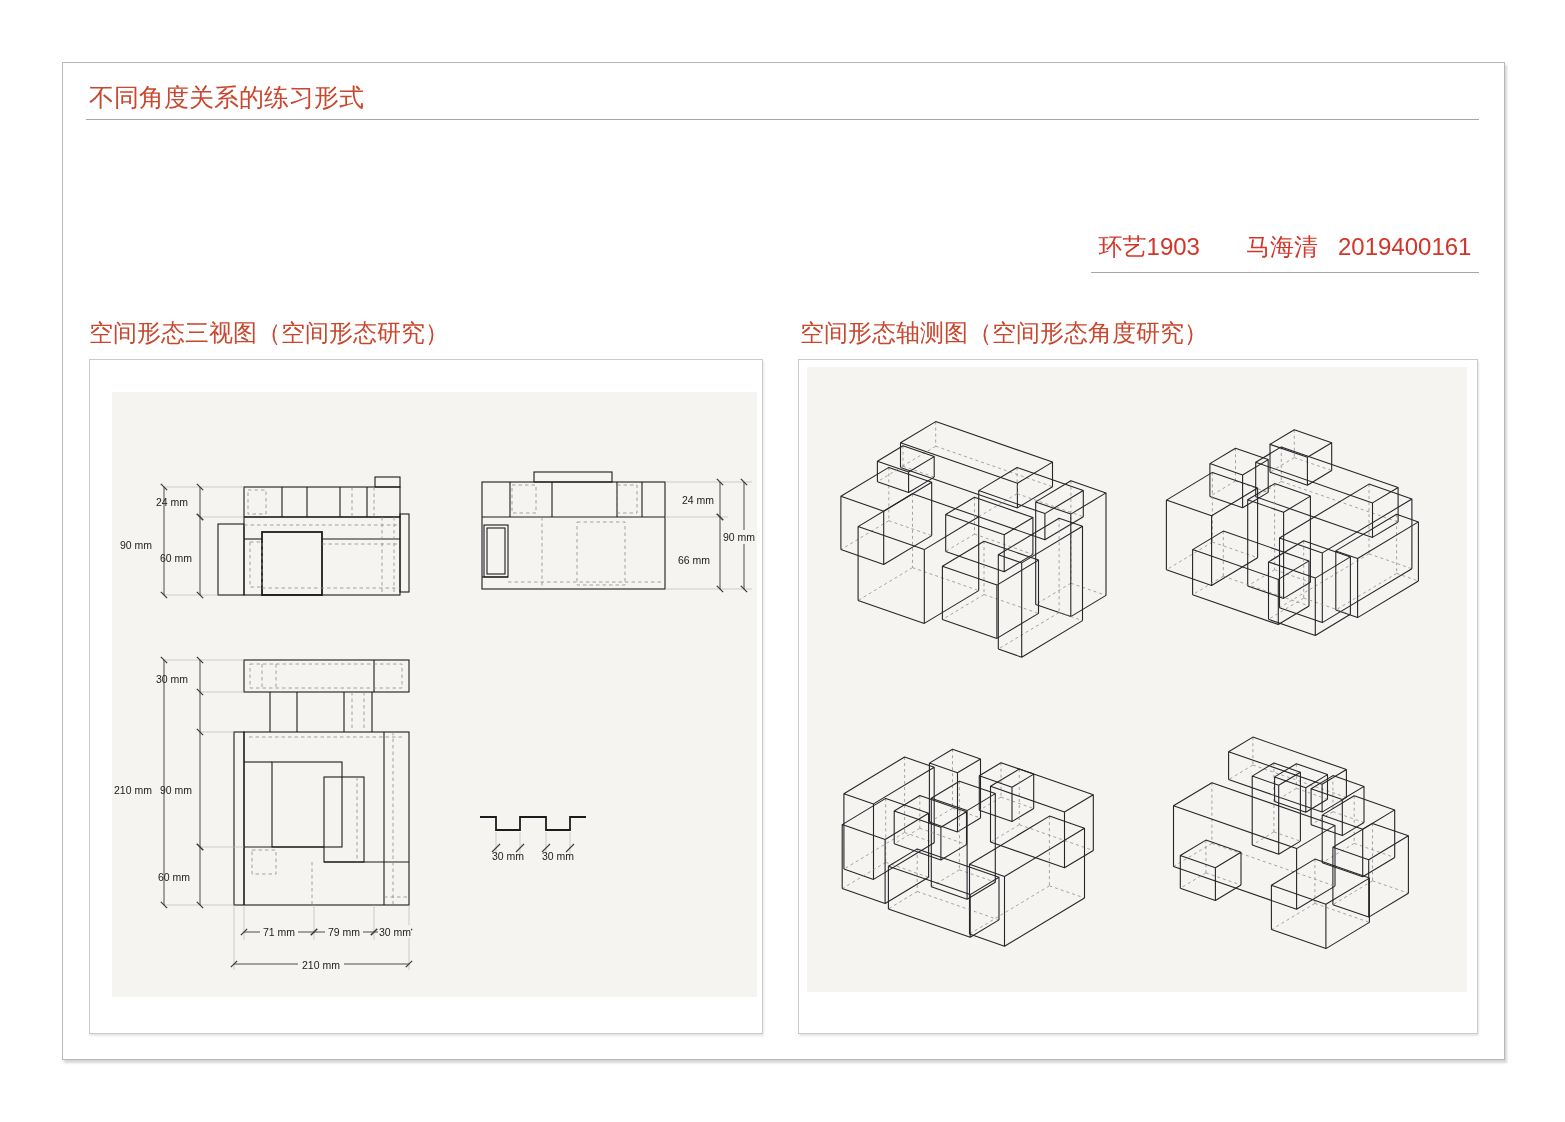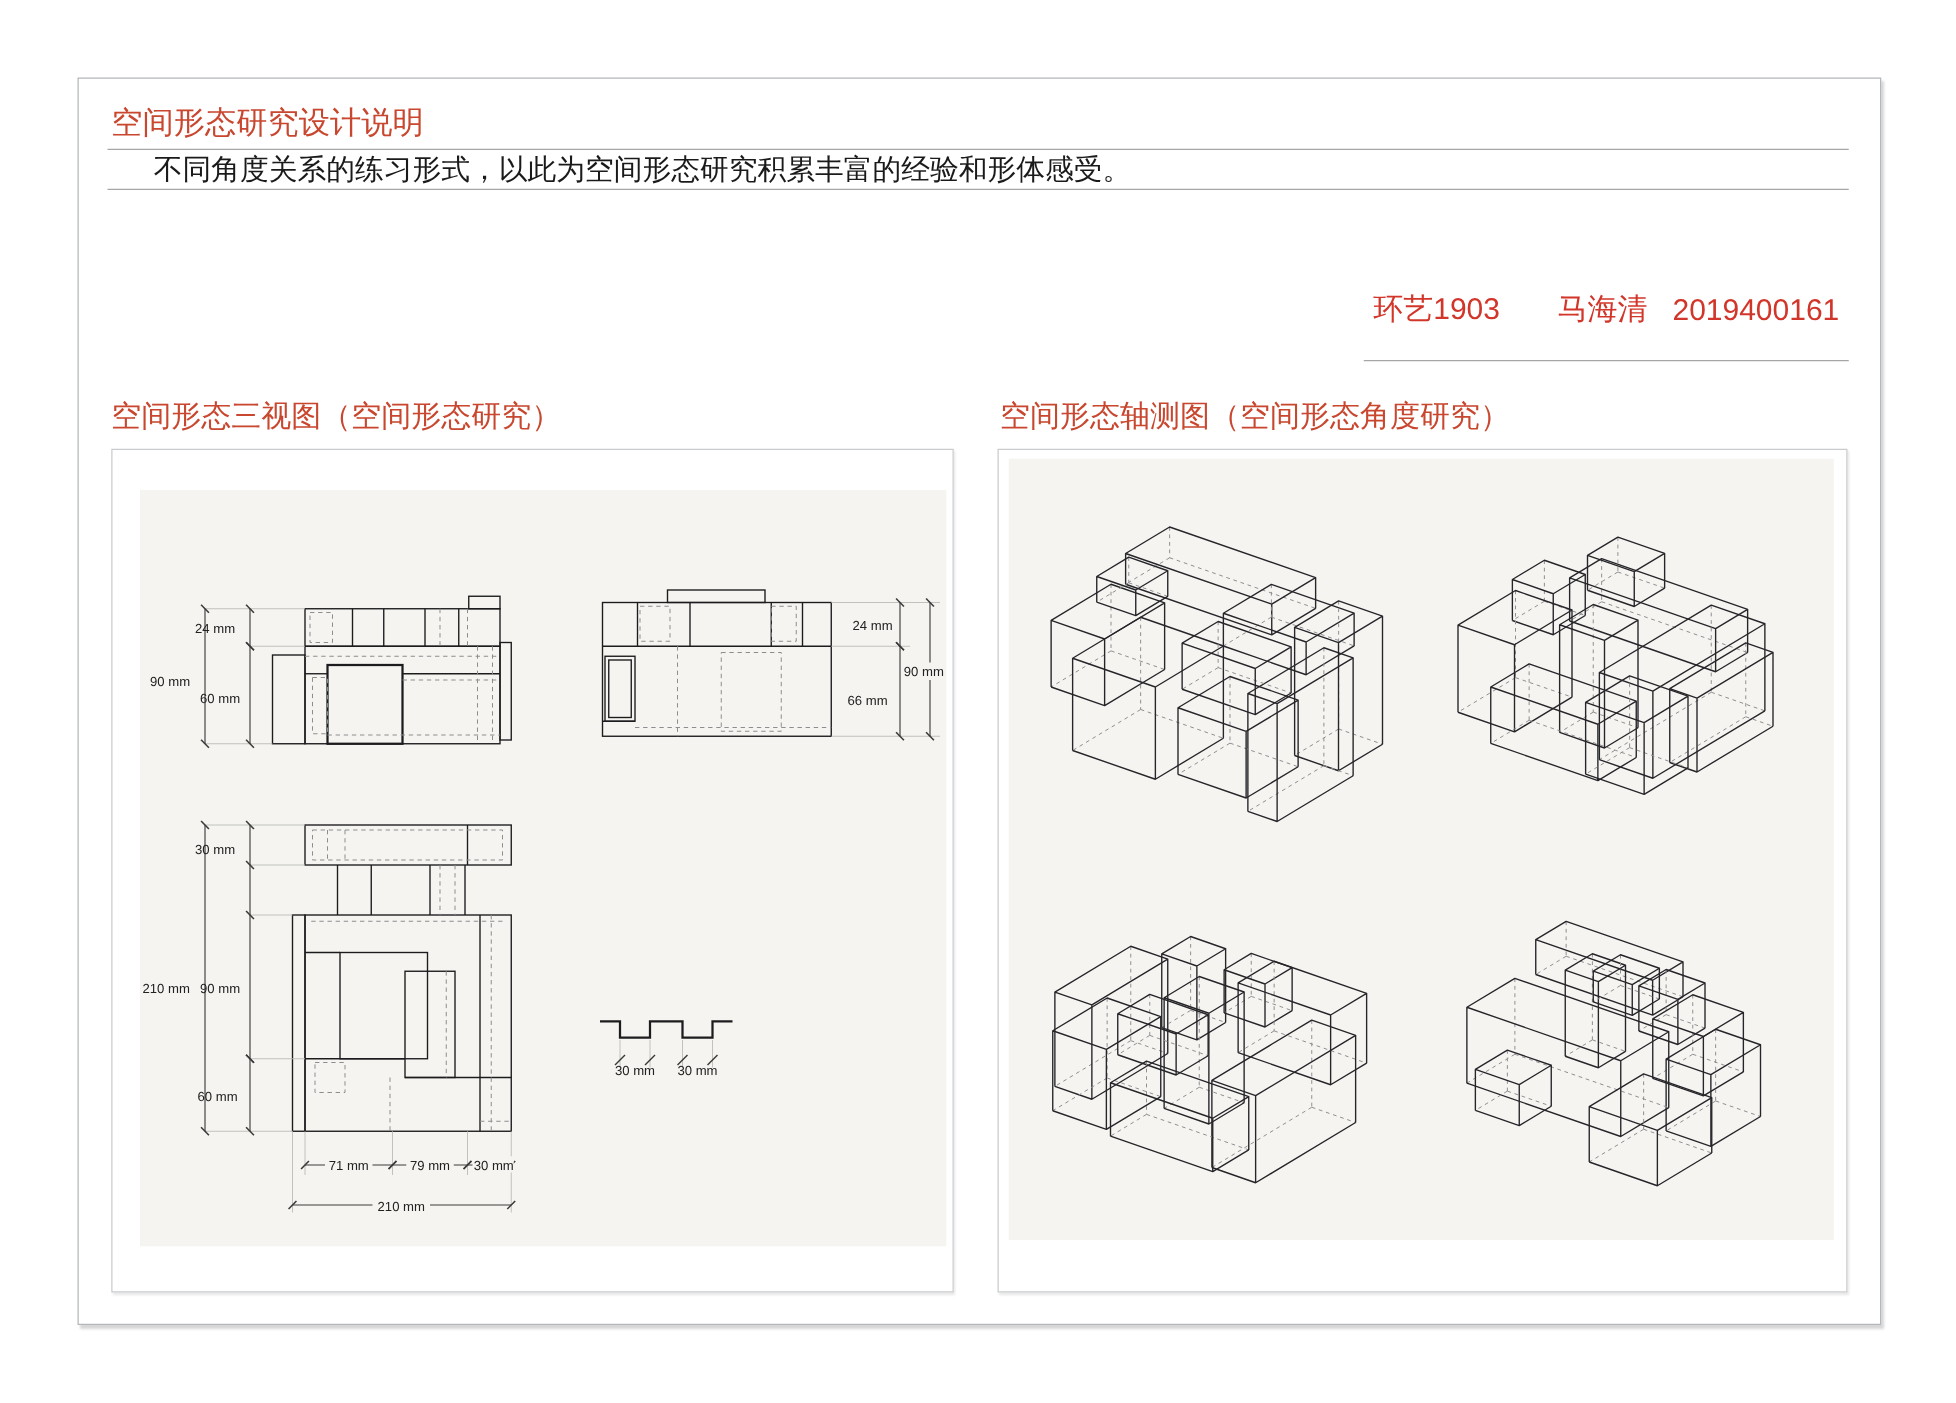--- a/index.html
+++ b/index.html
@@ -7,22 +7,22 @@
        font-family:"Liberation Sans","DejaVu Sans",sans-serif;color:#1a1a1a;}
   .frame{position:absolute;left:62px;top:62px;width:1441px;height:996px;
          border:1px solid #b3b8bc;background:#fff;box-shadow:2px 3px 2px rgba(0,0,0,.16);}
   .doc-title{position:absolute;left:26px;top:18px;font-size:25px;font-weight:500;color:#c8472e;}
   .rules{position:absolute;left:23px;top:56px;width:1393px;border-top:1px solid #a6a6a6;}
   .rules .row{height:31px;line-height:31px;border-bottom:1px solid #a6a6a6;
               font-size:23px;font-weight:500;white-space:nowrap;overflow:hidden;}
   .row.first{padding-left:80px;}
   .row.rest{padding-left:37px;}
   .byline{position:absolute;left:1028px;top:168px;width:388px;display:flex;
-          justify-content:center;align-items:flex-end;font-size:24px;font-weight:500;
-          color:#d23529;border-bottom:1px solid #a6a6a6;padding-bottom:25px;}
+          justify-content:center;align-items:center;font-size:24px;font-weight:500;
+          color:#d23529;border-bottom:1px solid #a6a6a6;padding-bottom:9px;}
   .byline .gap1{margin-left:46px;}
   .byline .gap2{margin-left:20px;}
   .sec-title{position:absolute;top:254px;font-size:24px;font-weight:500;color:#c8472e;}
   .sec-left{left:26px;} .sec-right{left:737px;}
   .panel{position:absolute;top:296px;height:673px;border:1px solid #c9ccce;background:#fff;
          box-shadow:1px 2px 2px rgba(0,0,0,.10);}
   .panel-left{left:26px;width:672px;}
   .panel-right{left:735px;width:678px;}
   .canvas{position:absolute;background:#f5f4f1;}
   .cv-left{left:22px;top:32px;width:645px;height:605px;}
@@ -41,24 +41,23 @@
   .bg{fill:#f5f4f1;}
   
   .sb{fill:none;stroke:#26262a;stroke-width:1.1;stroke-linejoin:round;}
   .db{fill:none;stroke:#8f8f92;stroke-width:0.8;stroke-dasharray:3 3;}
 </style>
 </head>
 <body>
 
 <div class="frame">
 
-  <div class="doc-title">空间形态研究设计说明</div>
+  <div class="doc-title">不同角度关系的练习形式</div>
 
   <div class="rules">
-    <div class="row rest">不同角度关系的练习形式，以此为空间形态研究积累丰富的经验和形体感受。</div>
   </div>
 
   <div class="byline">
     <span>环艺1903</span>
     <span class="gap1">马海清</span>
     <span class="gap2">2019400161</span>
   </div>
 
   <div class="sec-title sec-left">空间形态三视图（空间形态研究）</div>
   <div class="sec-title sec-right">空间形态轴测图（空间形态角度研究）</div>

